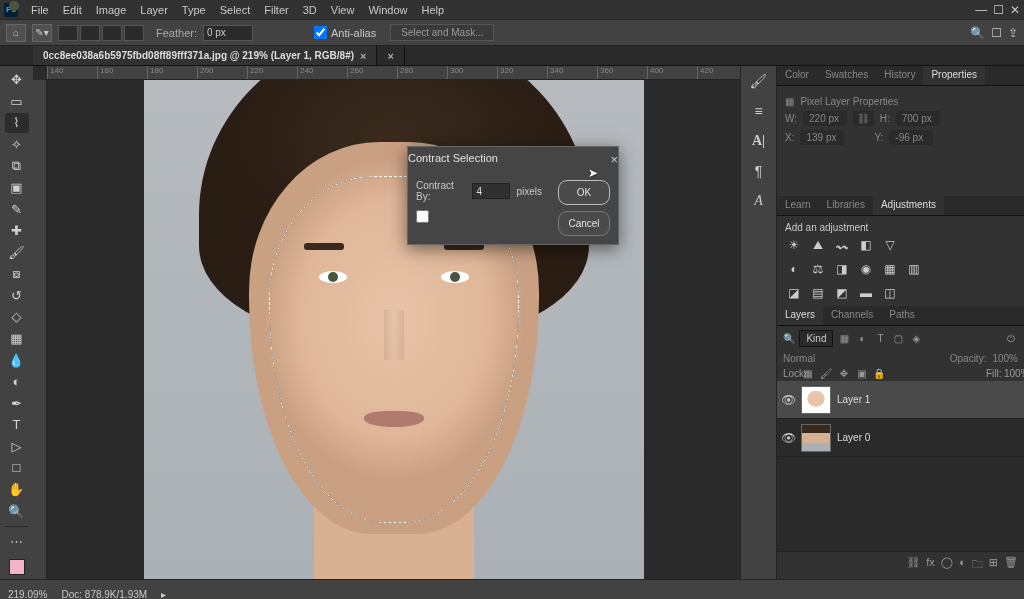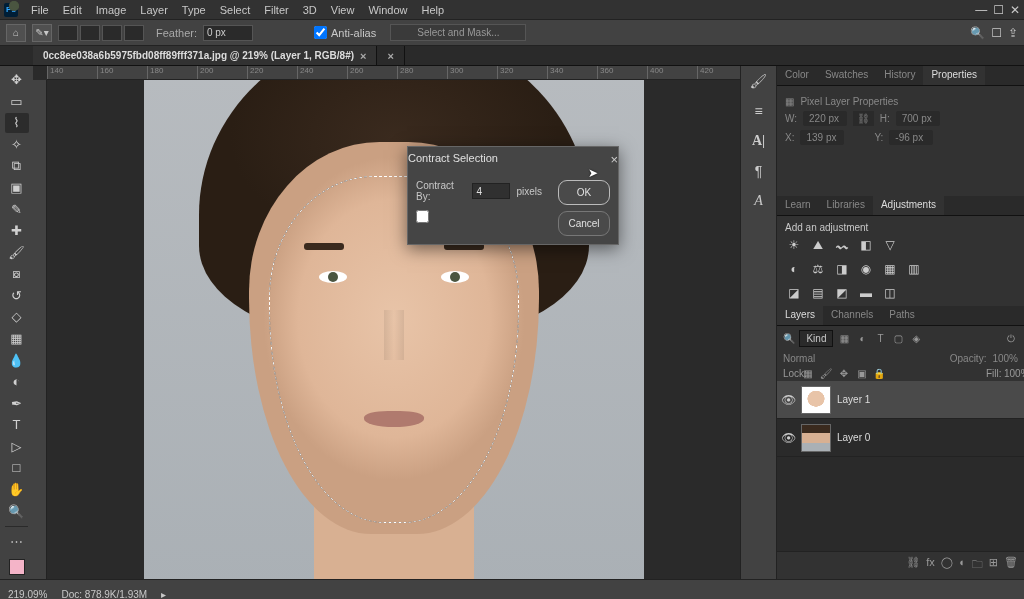--- a/index.html
+++ b/index.html
@@ -8,21 +8,21 @@
 .menubar .ps-icon { width: 14px; height: 14px; background: #001e36; color: #31a8ff; font-size: 8px; font-weight: bold; display: flex; align-items: center; justify-content: center; border-radius: 2px; margin-right: 6px; }
 .menubar .menu-item { padding: 2px 7px; cursor: default; }
 .menubar .window-controls { margin-left: auto; display: flex; gap: 6px; font-size: 12px; }
 .options-bar { display: flex; align-items: center; height: 26px; background: #424242; padding: 0 6px; gap: 6px; border-bottom: 1px solid #222; }
 .options-bar .home-icon, .options-bar .tool-preset { width: 20px; height: 18px; background: #505050; border: 1px solid #666; display: flex; align-items: center; justify-content: center; font-size: 10px; }
 .options-bar .mode-btns { display: flex; gap: 2px; }
 .options-bar .mode-btns span { width: 20px; height: 16px; background: #2a2a2a; border: 1px solid #555; display: inline-block; }
 .options-bar .opt-label { margin-left: 6px; color: #aaa; }
 .options-bar .opt-input { width: 50px; height: 16px; background: #2a2a2a; border: 1px solid #555; color: #ccc; padding: 0 3px; font-size: 10px; }
 .options-bar .opt-check { display: flex; align-items: center; gap: 4px; margin-left: 8px; padding-left: 47px; }
-.options-bar .opt-btn { padding: 2px 26px; background: #3a3a3a; border: 1px solid #555; color: #999; margin-left: 8px; font-size: 10px; }
+.options-bar .opt-btn { padding: 2px 10px; background: #3a3a3a; border: 1px solid #555; color: #999; margin-left: 8px; font-size: 10px; }
 .options-bar .right-icons { margin-left: auto; display: flex; gap: 6px; font-size: 12px; }
 .tabs-row { display: flex; height: 20px; background: #2a2a2a; border-bottom: 1px solid #111; padding-left: 33px; font-weight: bold; }
 .tabs-row .doc-tab { padding: 3px 10px; font-size: 10px; color: #ddd; border-right: 1px solid #111; cursor: default; display: flex; align-items: center; gap: 6px; }
 .tabs-row .doc-tab.active { background: #323232; }
 .tabs-row .tab-close { font-size: 11px; color: #aaa; cursor: pointer; }
 .main-area { display: flex; height: 513px; }
 .toolbar { width: 33px; background: #424242; padding: 4px 2px; display: flex; flex-direction: column; gap: 2px; align-items: center; }
 .toolbar .tool { width: 24px; height: 20px; display: flex; align-items: center; justify-content: center; font-size: 13px; color: #d0d0d0; cursor: default; border-radius: 2px; position: relative; }
 .toolbar .tool.active { background: #2c2c2c; }
 .toolbar .divider { width: 80%; height: 1px; background: #2a2a2a; margin: 3px 0; }

